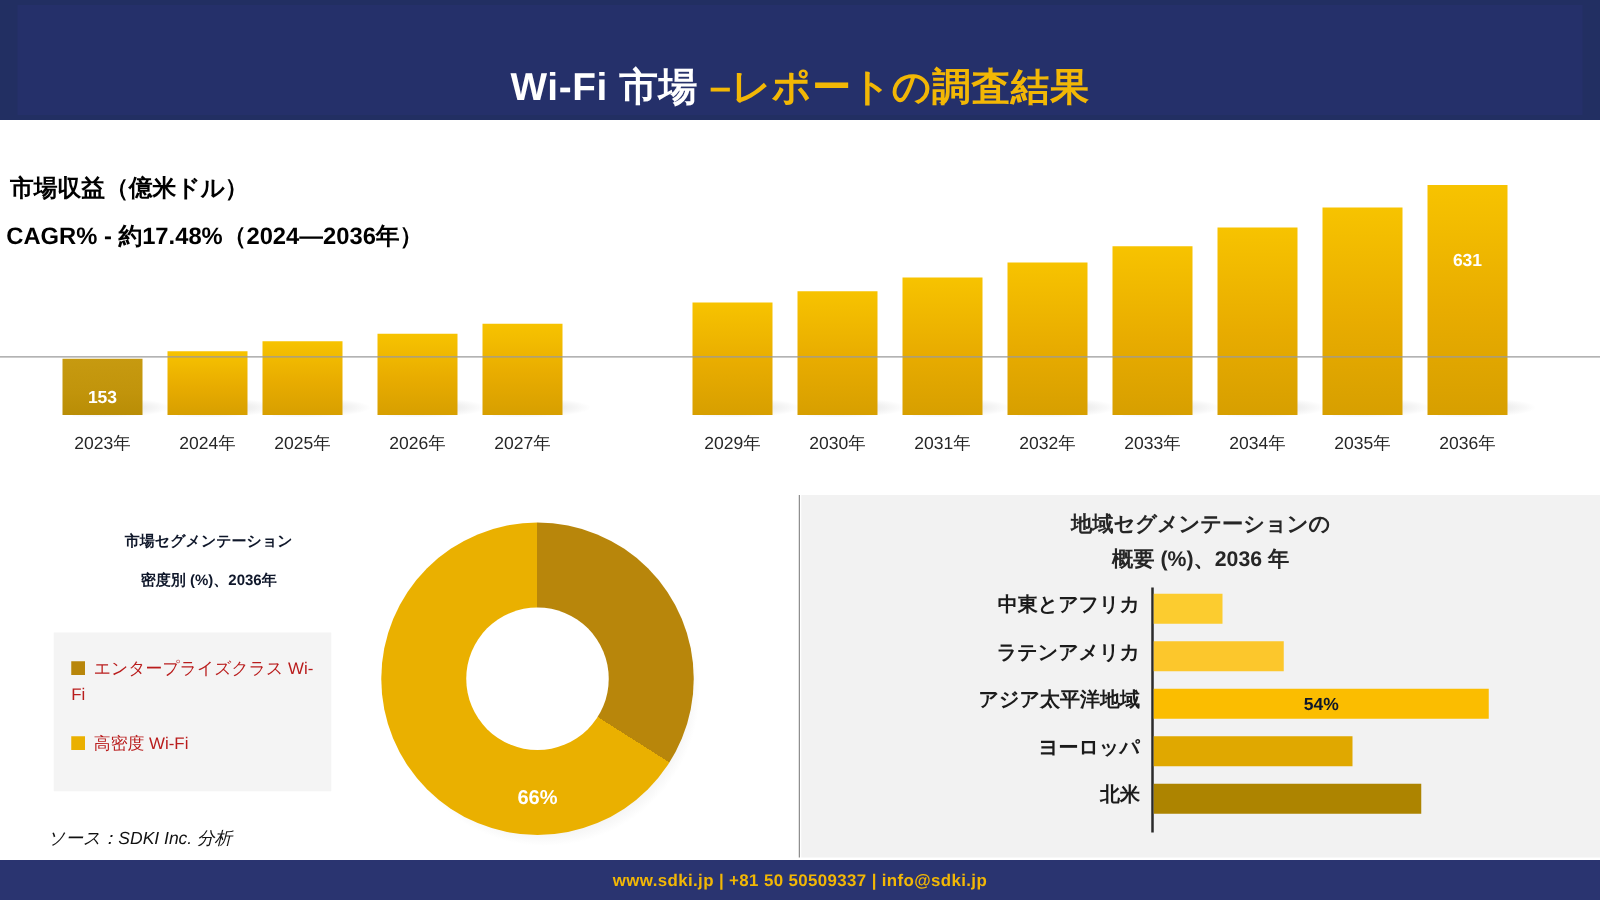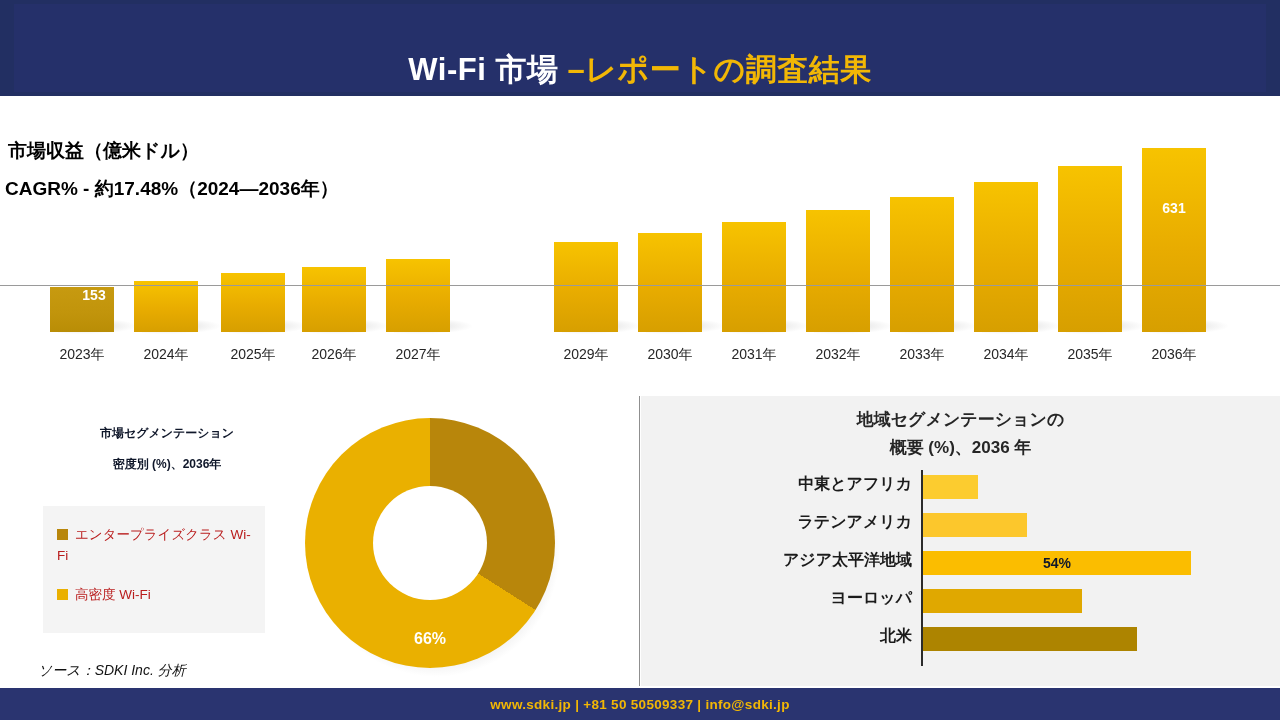--- a/index.html
+++ b/index.html
@@ -321,29 +321,29 @@
   </div>
 </div>
 
 <div class="top-block">
   <div class="revenue-caption">市場収益（億米ドル）</div>
   <div class="cagr-caption">CAGR% - 約17.48%（2024―2036年）</div>
   <div class="bars-area" id="bars-area">
       <div class="bar-slot" style="left: 0px;">
         <div class="bar-shadow" style="bottom: -2px;"></div>
         <div class="bar-col dark" style="height: 45px;"></div>
-        <div class="bar-value" style="bottom: 29px; margin-left: 12px;">153</div>
+        <div class="bar-value" style="bottom: 7px;">153</div>
         <div class="bar-xlabel">2023年</div>
       </div>
       <div class="bar-slot" style="left: 84px;">
         <div class="bar-shadow" style="bottom: -2px;"></div>
         <div class="bar-col" style="height: 51px;"></div>
         <div class="bar-xlabel">2024年</div>
       </div>
-      <div class="bar-slot" style="left: 171px;">
+      <div class="bar-slot" style="left: 160px;">
         <div class="bar-shadow" style="bottom: -2px;"></div>
         <div class="bar-col" style="height: 59px;"></div>
         <div class="bar-xlabel">2025年</div>
       </div>
       <div class="bar-slot" style="left: 252px;">
         <div class="bar-shadow" style="bottom: -2px;"></div>
         <div class="bar-col" style="height: 65px;"></div>
         <div class="bar-xlabel">2026年</div>
       </div>
       <div class="bar-slot" style="left: 336px;">

